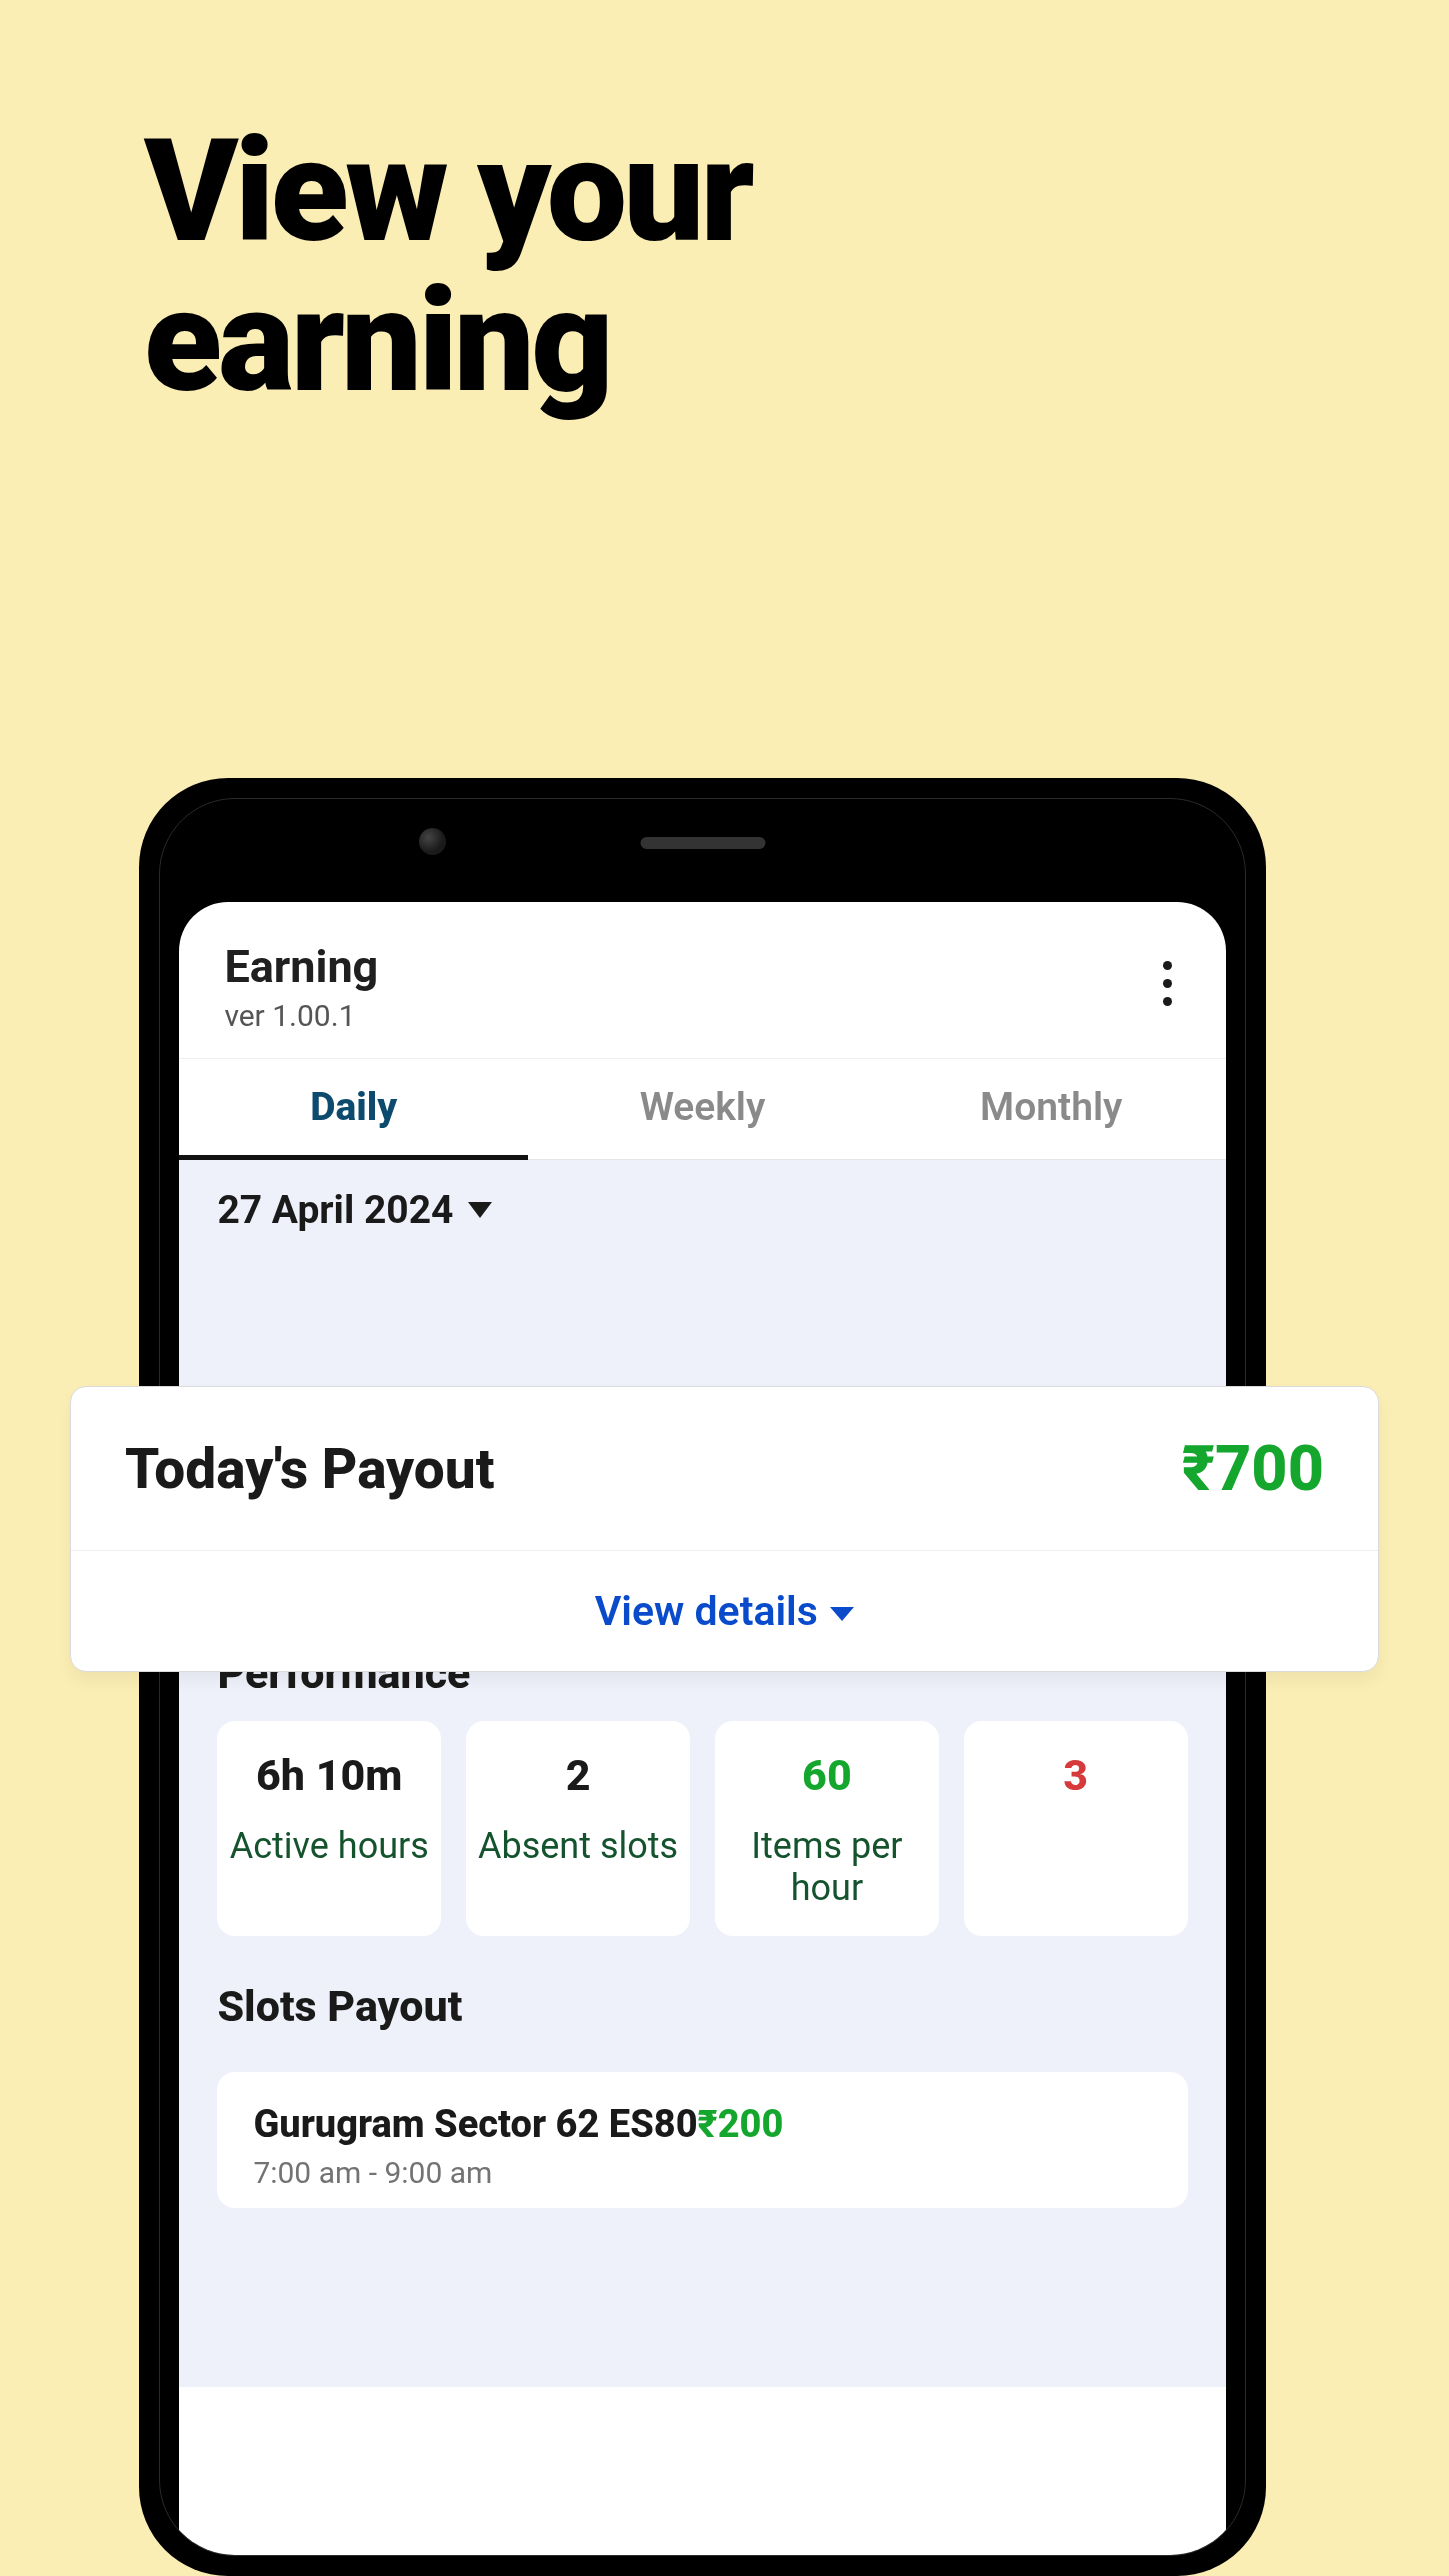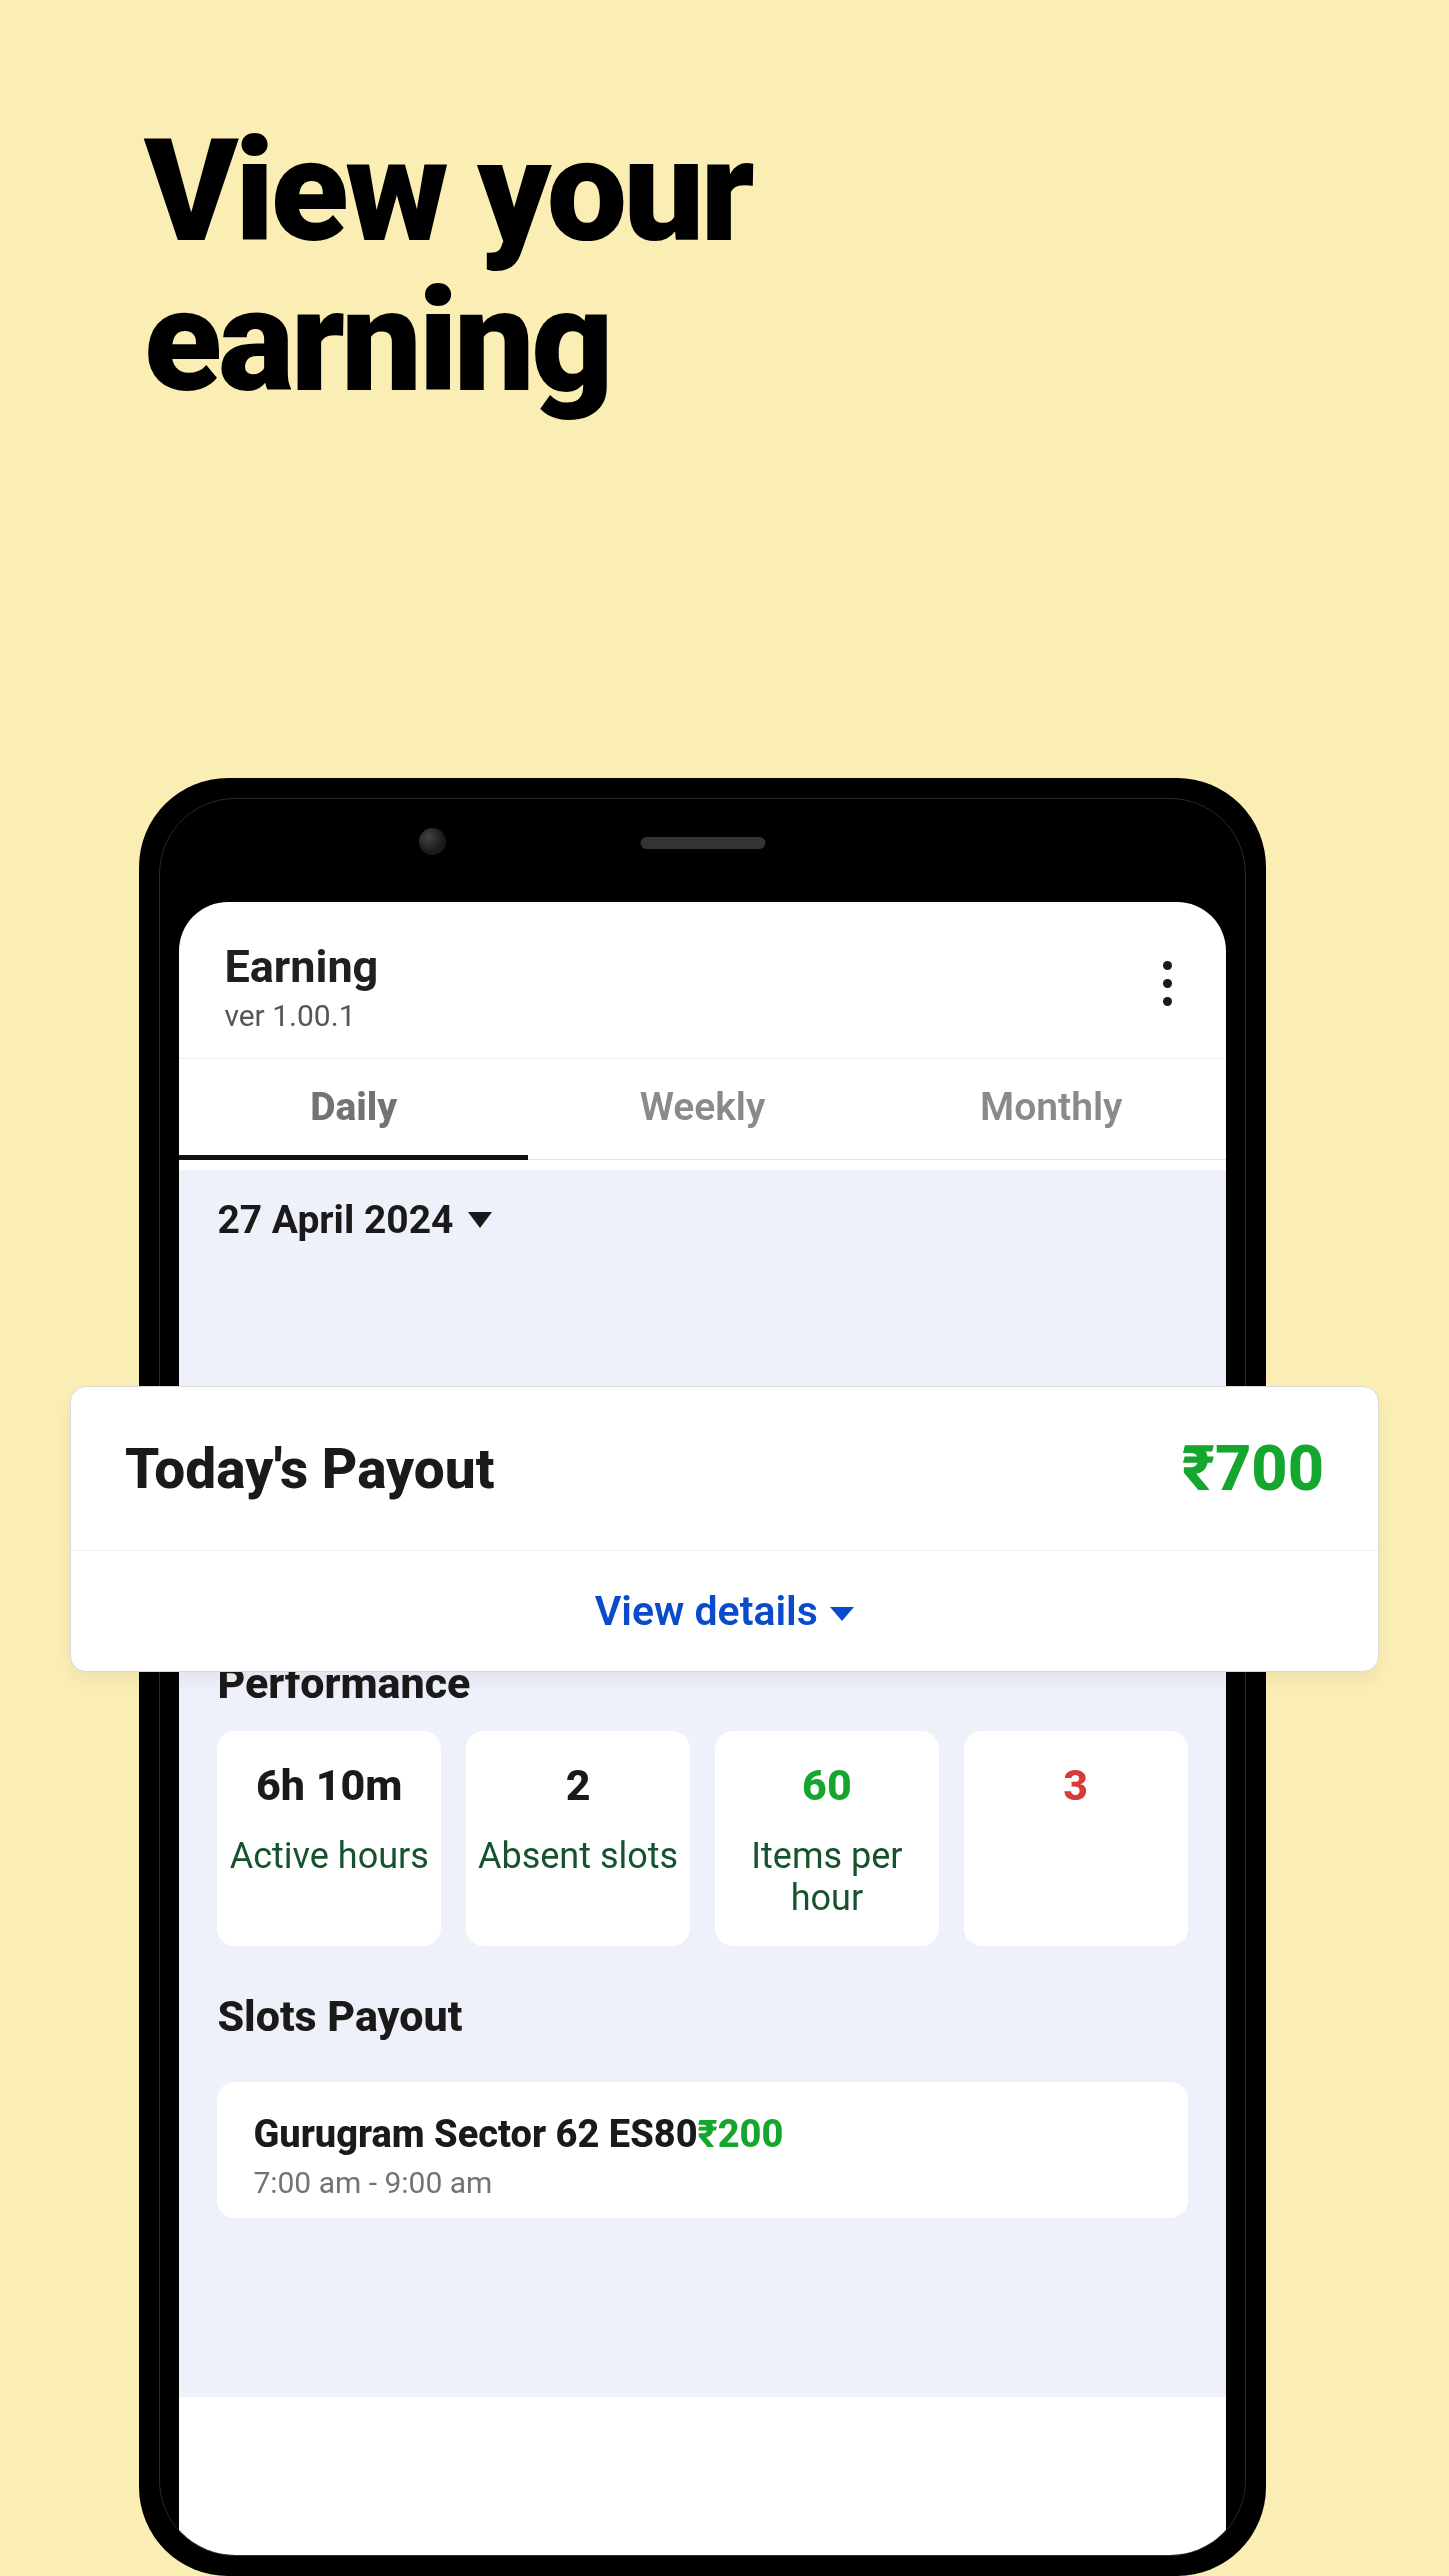--- a/index.html
+++ b/index.html
@@ -105,38 +105,37 @@
     }
     .tab {
       flex: 1;
       text-align: center;
       padding: 25px 0;
       font-size: 39px;
       font-weight: 600;
       color: #8a8a8a;
     }
     .tab.active {
-      color: #737373;
+      color: #0c4a6e;
       font-weight: 800;
       border-bottom: 5.4px solid #111;
       margin-bottom: -0.9px;
     }
     .screen-body {
       background: #eef1fa;
       padding-bottom: 179px;
     }
     .date-row {
       padding: 27px 38px 25px 38px;
       display: flex;
       align-items: center;
       gap: 14.3px;
       font-size: 39px;
       font-weight: 700;
       color: #1a1a1a;
-      margin-top: 10px;
     }
     .caret-down-small {
       width: 0;
       height: 0;
       border-left: 12.5px solid transparent;
       border-right: 12.5px solid transparent;
       border-top: 16px solid #1a1a1a;
     }
     .payout-card-placeholder { height: 376px; }
     .section-title {

